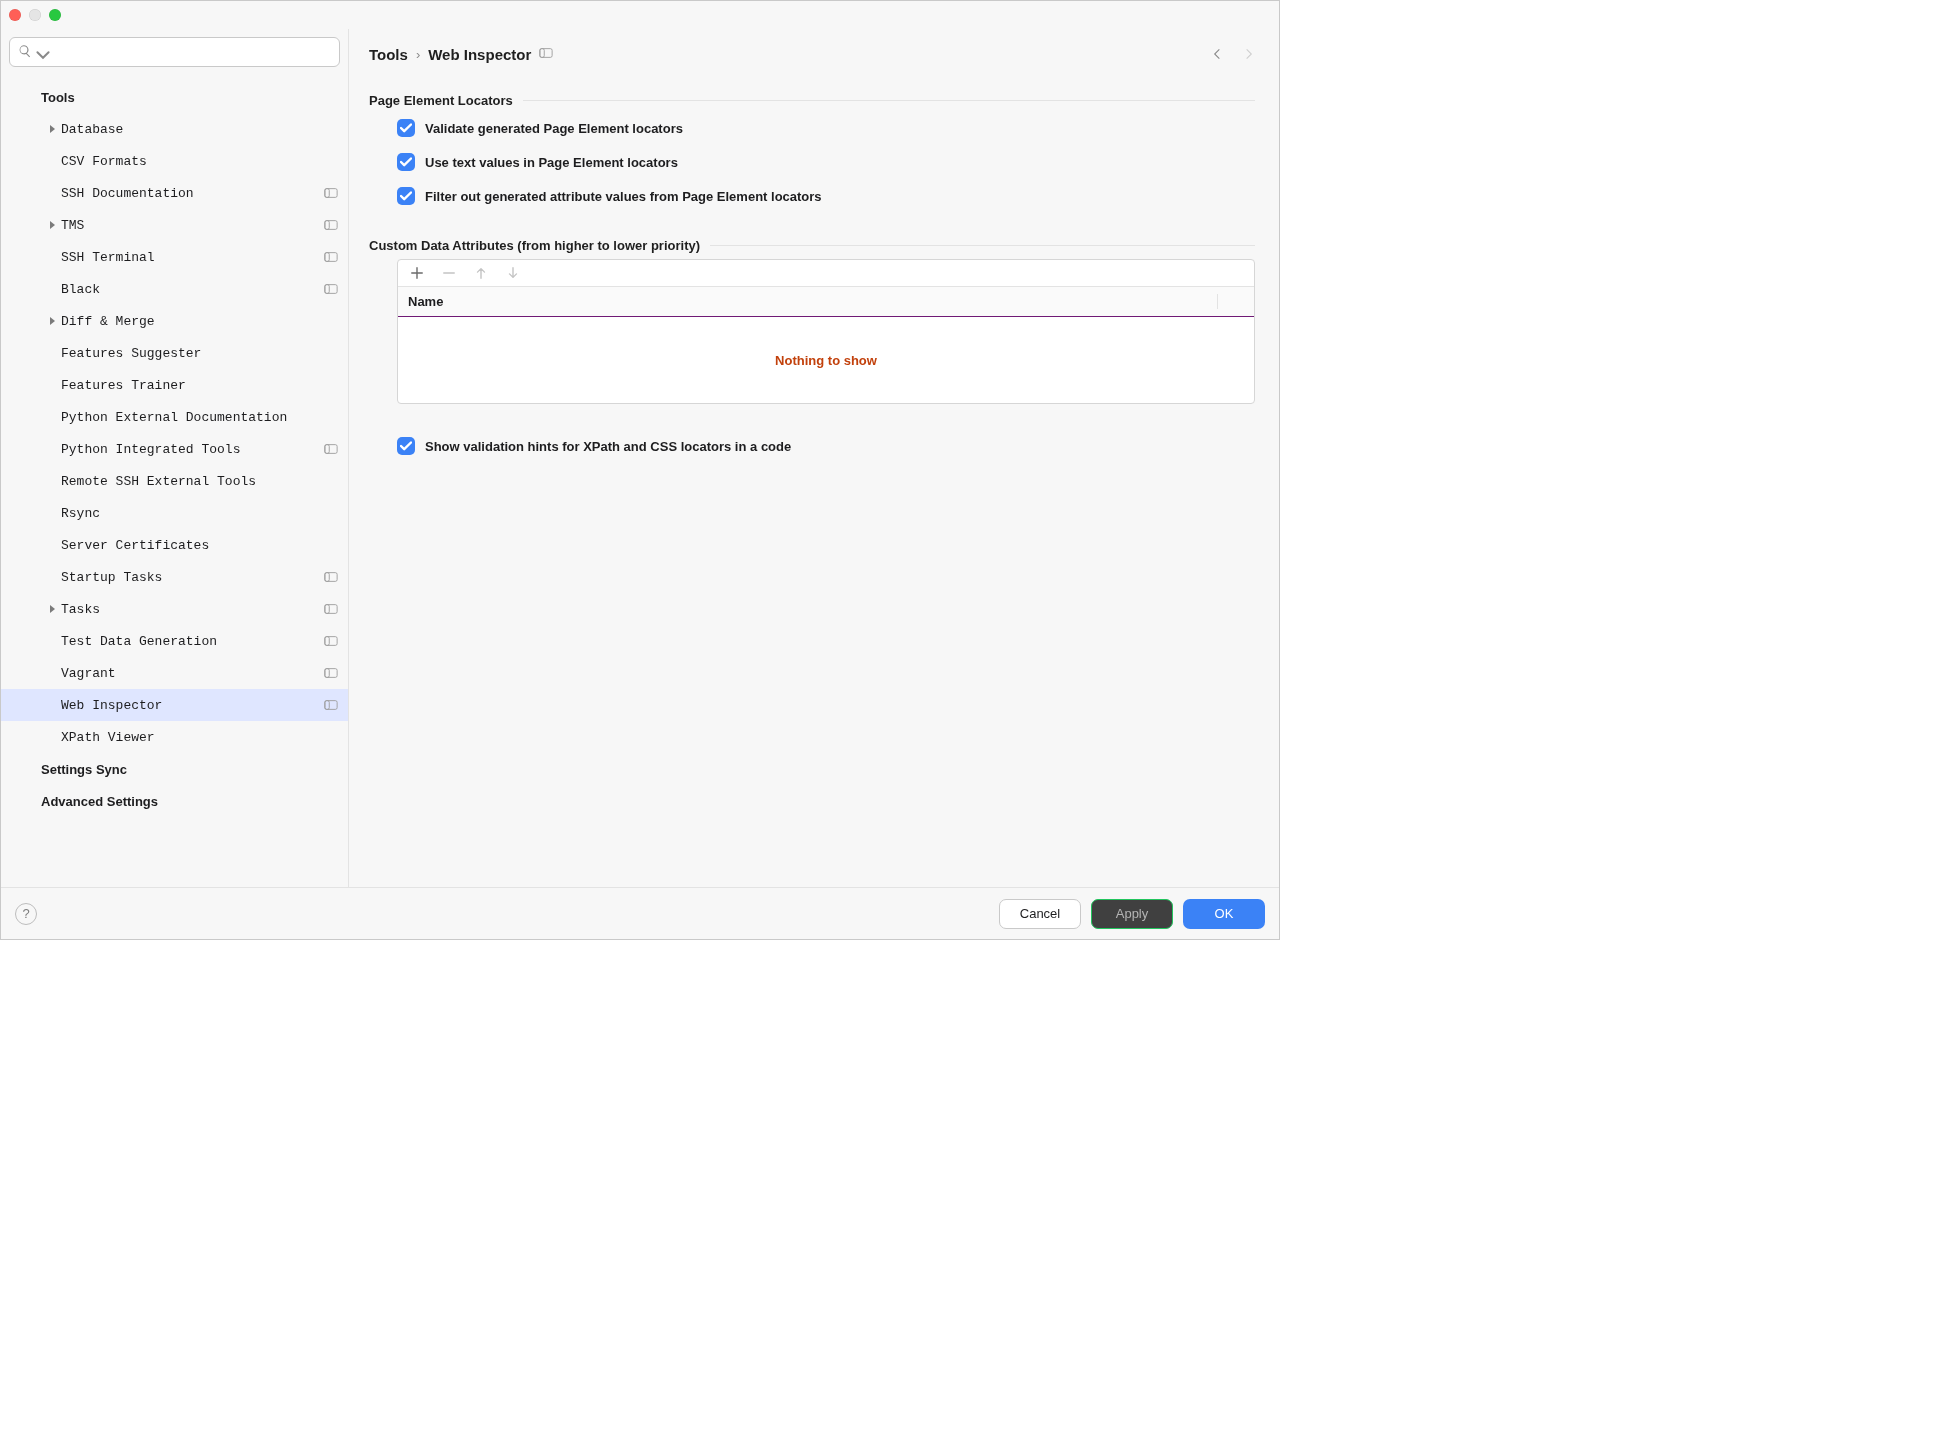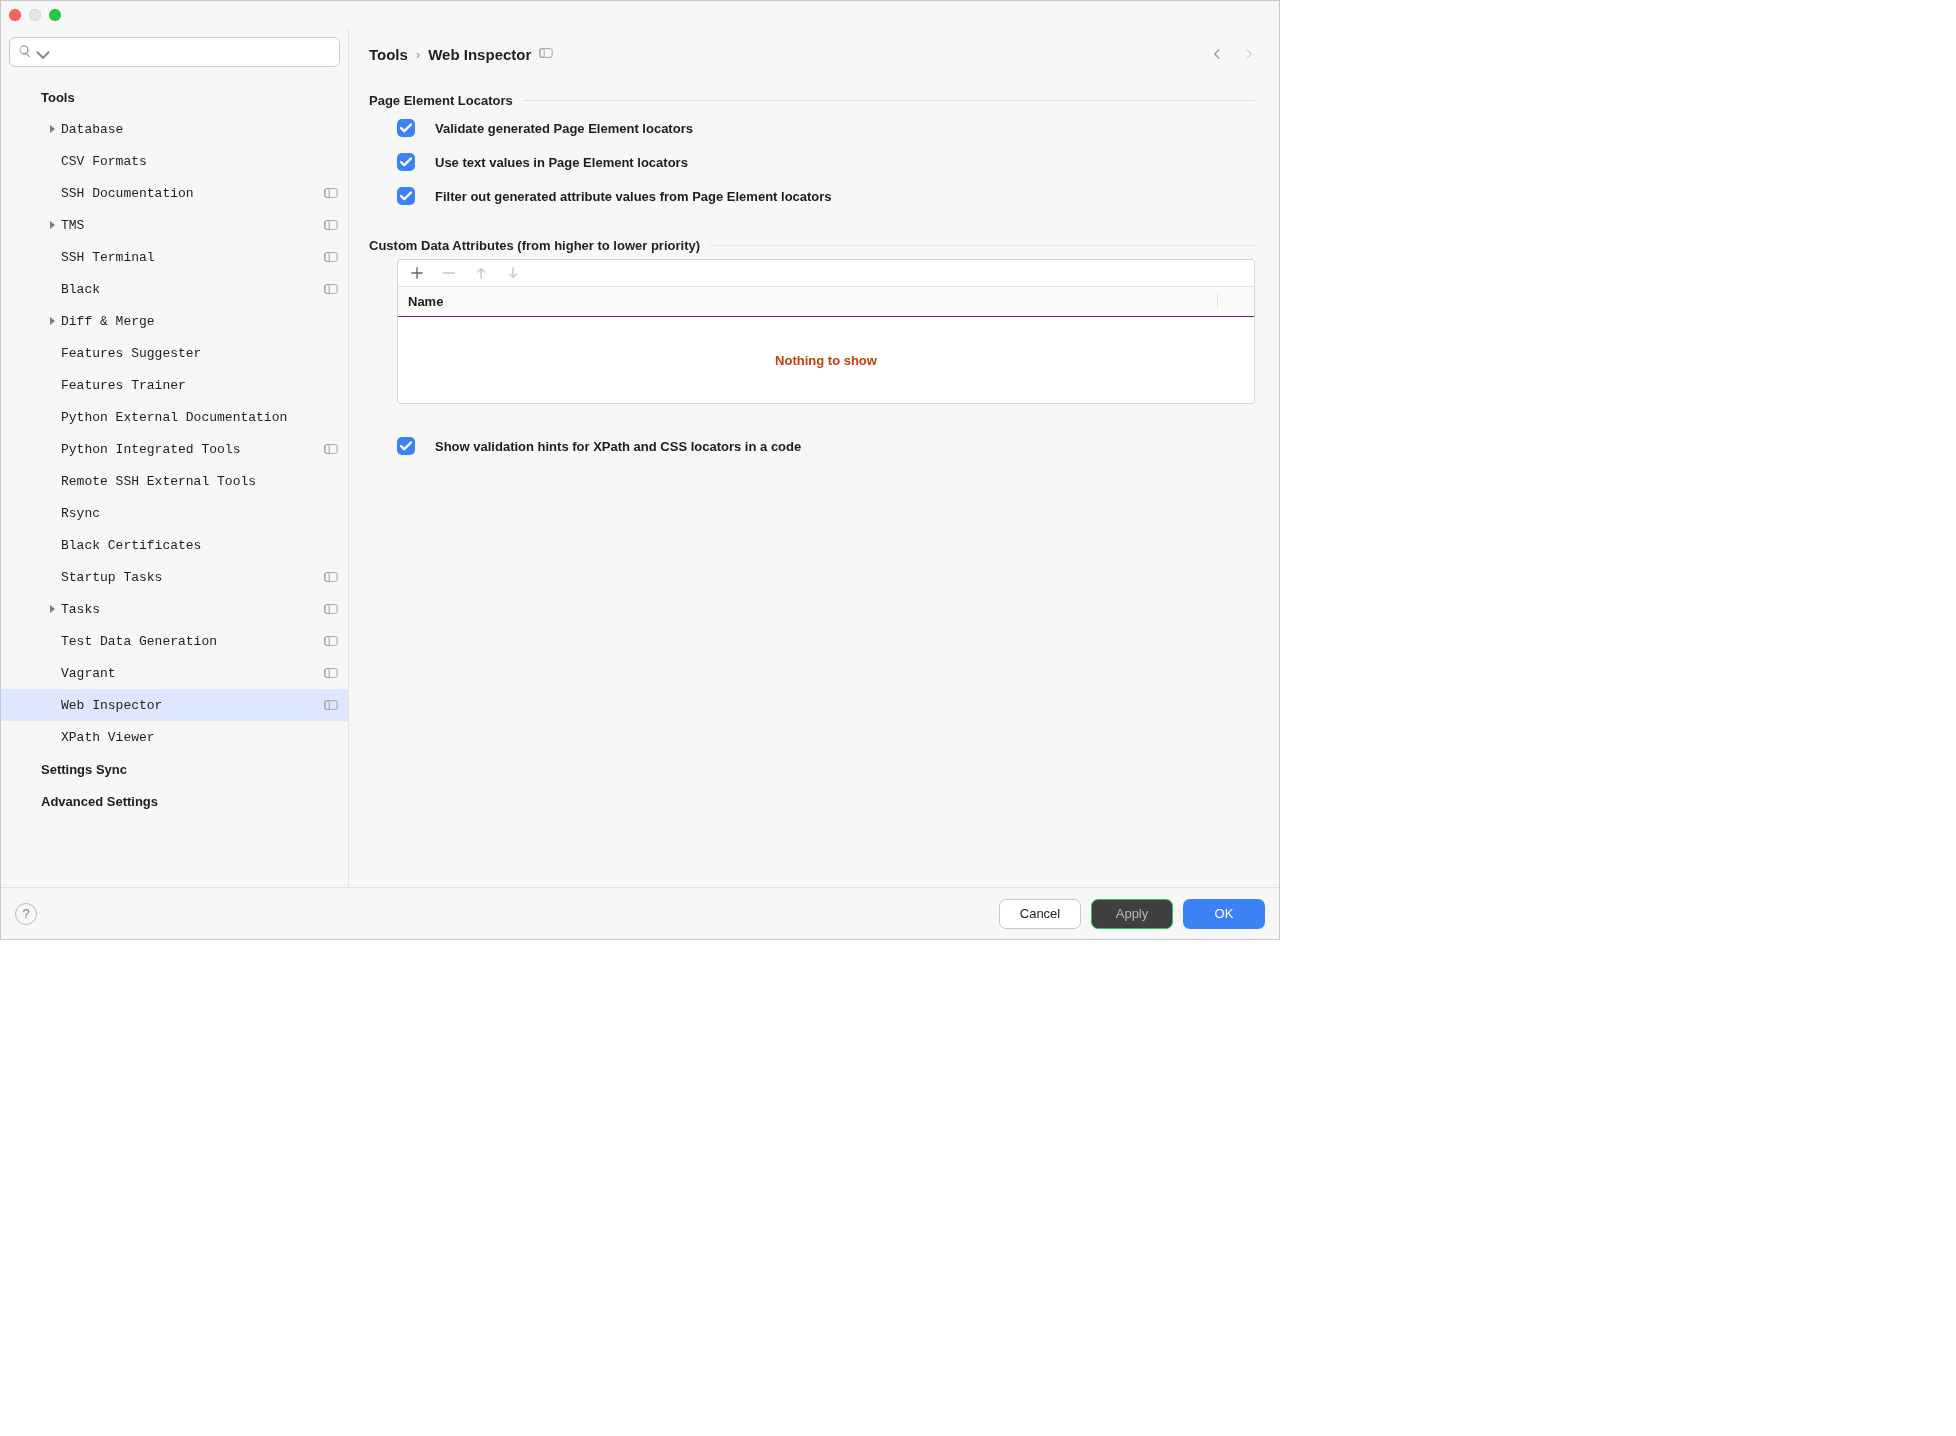--- a/index.html
+++ b/index.html
@@ -39,21 +39,21 @@
   .main-header .sep { color: #8a8a8a; font-size: 13px; }
   .main-header .tag svg { width: 14px; height: 12px; stroke: #9a9a9a; fill: none; }
   .main-header .spacer { flex: 1; }
   .nav-arrow { width: 22px; height: 22px; display: flex; align-items: center; justify-content: center; color: #8a8a8a; border-radius: 4px; }
   .nav-arrow svg { width: 16px; height: 16px; stroke: currentColor; fill: none; stroke-width: 1.6; }
   .nav-arrow.disabled { color: #cfcfcf; }
   .content { flex: 1; overflow: auto; padding: 6px 24px 20px 20px; }
   .section { margin-top: 14px; font-weight: bold; }
   .section-title { display: flex; align-items: center; gap: 10px; color: #1f1f1f; font-size: 13px; margin-bottom: 6px; }
   .section-title .line { flex: 1; height: 1px; background: #e3e3e3; }
-  .chk-row { display: flex; align-items: center; gap: 20px; margin: 6px 0 6px 28px; height: 28px; }
+  .chk-row { display: flex; align-items: center; gap: 10px; margin: 6px 0 6px 28px; height: 28px; }
   .chk { width: 18px; height: 18px; border-radius: 5px; background: #3b82f6; display: flex; align-items: center; justify-content: center; flex: none; }
   .chk svg { width: 12px; height: 10px; stroke: #fff; stroke-width: 2.4; fill: none; stroke-linecap: round; stroke-linejoin: round; }
   .chk-label { font-size: 13px; }
   .table { margin: 4px 0 0 28px; border: 1px solid #d6d6d6; border-radius: 4px; background: #fff; }
   .table-toolbar { display: flex; align-items: center; gap: 14px; padding: 4px 10px; border-bottom: 1px solid #e3e3e3; }
   .tbtn { width: 18px; height: 18px; display: flex; align-items: center; justify-content: center; color: #6b6b6b; }
   .tbtn.disabled { color: #c4c4c4; }
   .tbtn svg { stroke: currentColor; fill: none; stroke-width: 1.6; stroke-linecap: round; stroke-linejoin: round; }
   .table-head { display: flex; align-items: center; height: 30px; background: #fafafa; border-bottom: 1px solid #701a75; }
   .th { padding: 0 10px; font-size: 13px; flex: 1; border-right: 1px solid #e3e3e3; }
@@ -180,21 +180,21 @@
               </svg>
             </span>
           </div>
           <div class="tree-row level1">
             <span class="label">Remote SSH External Tools</span>
           </div>
           <div class="tree-row level1">
             <span class="label">Rsync</span>
           </div>
           <div class="tree-row level1">
-            <span class="label">Black Certificates</span>
+            <span class="label">Server Certificates</span>
           </div>
           <div class="tree-row level1">
             <span class="label">Startup Tasks</span>
             <span class="badge">
               <svg viewBox="0 0 16 12">
                 <rect x="1" y="1" width="14" height="10" rx="2"></rect>
                 <rect x="1" y="1" width="5" height="10" rx="2"></rect>
               </svg>
             </span>
           </div>

